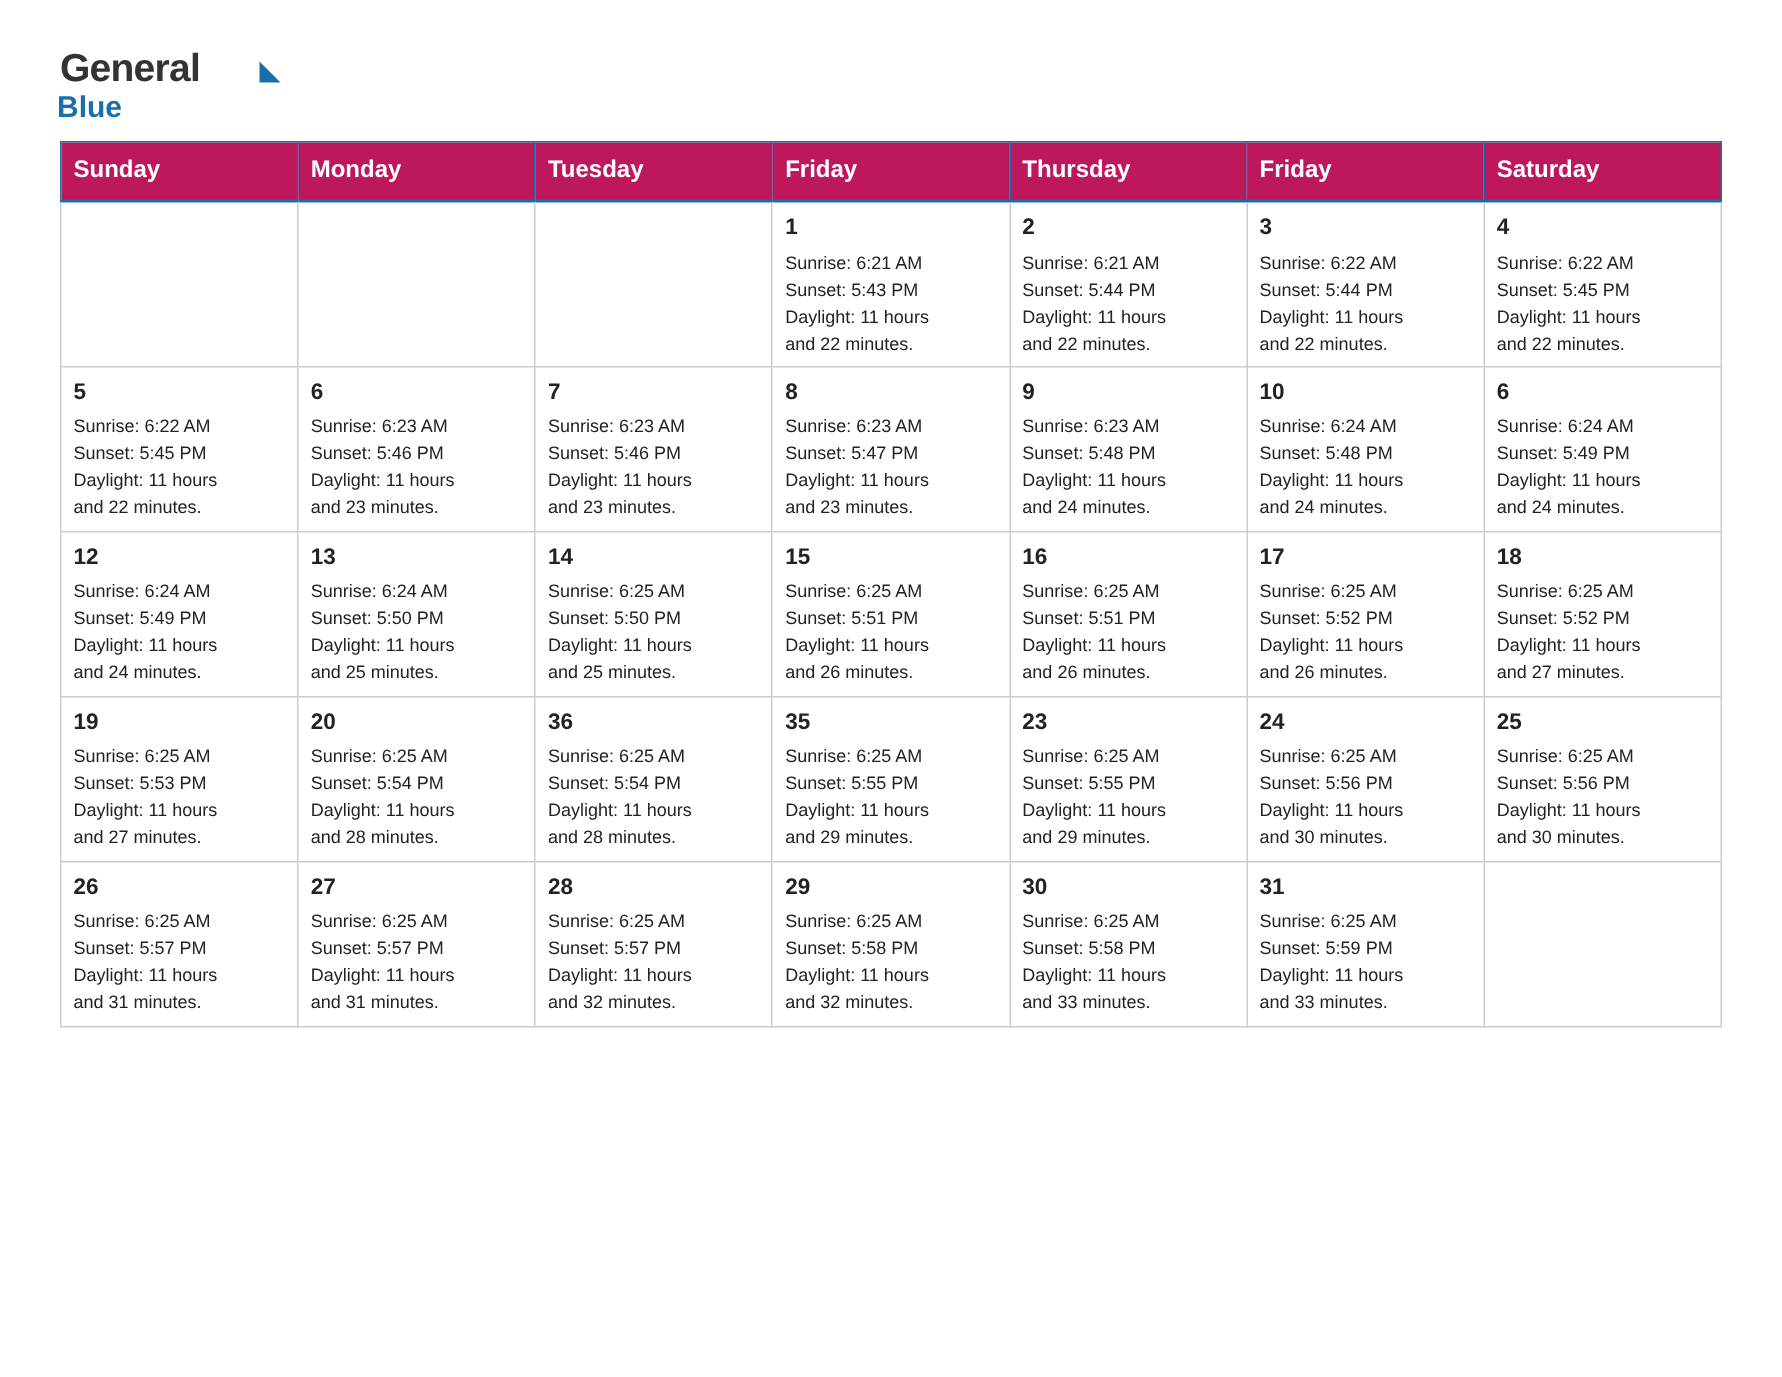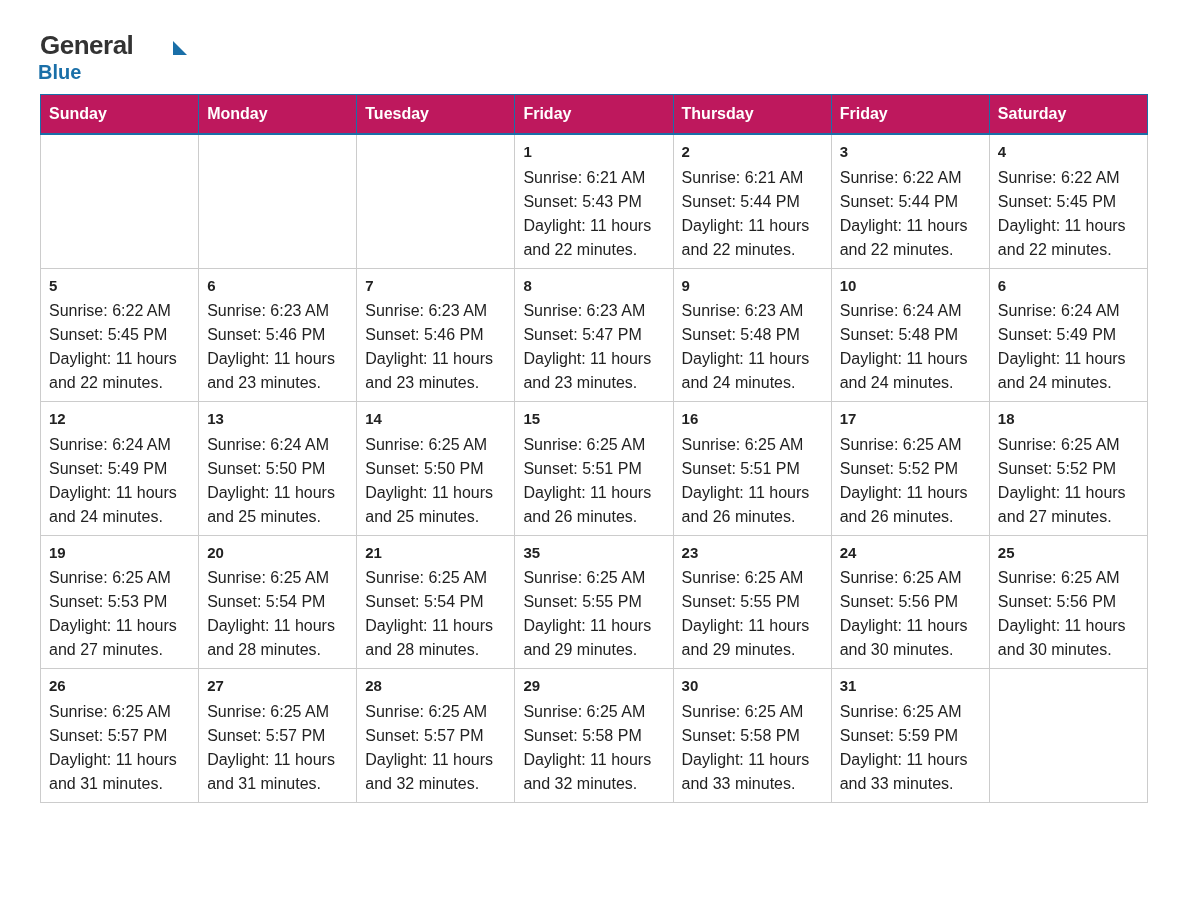--- a/index.html
+++ b/index.html
@@ -85,21 +85,21 @@
       line-height: 1.5;
       height: 110px;
     }
     .day-number {
       font-size: 15px;
       font-weight: bold;
       display: block;
       margin-bottom: 2px;
     }
     .day-info {
-      font-size: 16px;
+      font-size: 12px;
       color: #222;
       line-height: 1.5;
     }
     .empty-cell {
       background: #fff;
     }
     .calendar tbody tr:first-child td {
       border-top: 2px solid #1a6fa8;
     }
     .calendar tbody tr td:first-child {
@@ -276,21 +276,21 @@
 and 27 minutes.</div>
         </td>
         <td>
           <span class="day-number">20</span>
           <div class="day-info" style="white-space: pre-line;">Sunrise: 6:25 AM
 Sunset: 5:54 PM
 Daylight: 11 hours
 and 28 minutes.</div>
         </td>
         <td>
-          <span class="day-number">21</span>
+          <span class="day-number">36</span>
           <div class="day-info" style="white-space: pre-line;">Sunrise: 6:25 AM
 Sunset: 5:54 PM
 Daylight: 11 hours
 and 28 minutes.</div>
         </td>
         <td>
           <span class="day-number">35</span>
           <div class="day-info" style="white-space: pre-line;">Sunrise: 6:25 AM
 Sunset: 5:55 PM
 Daylight: 11 hours

